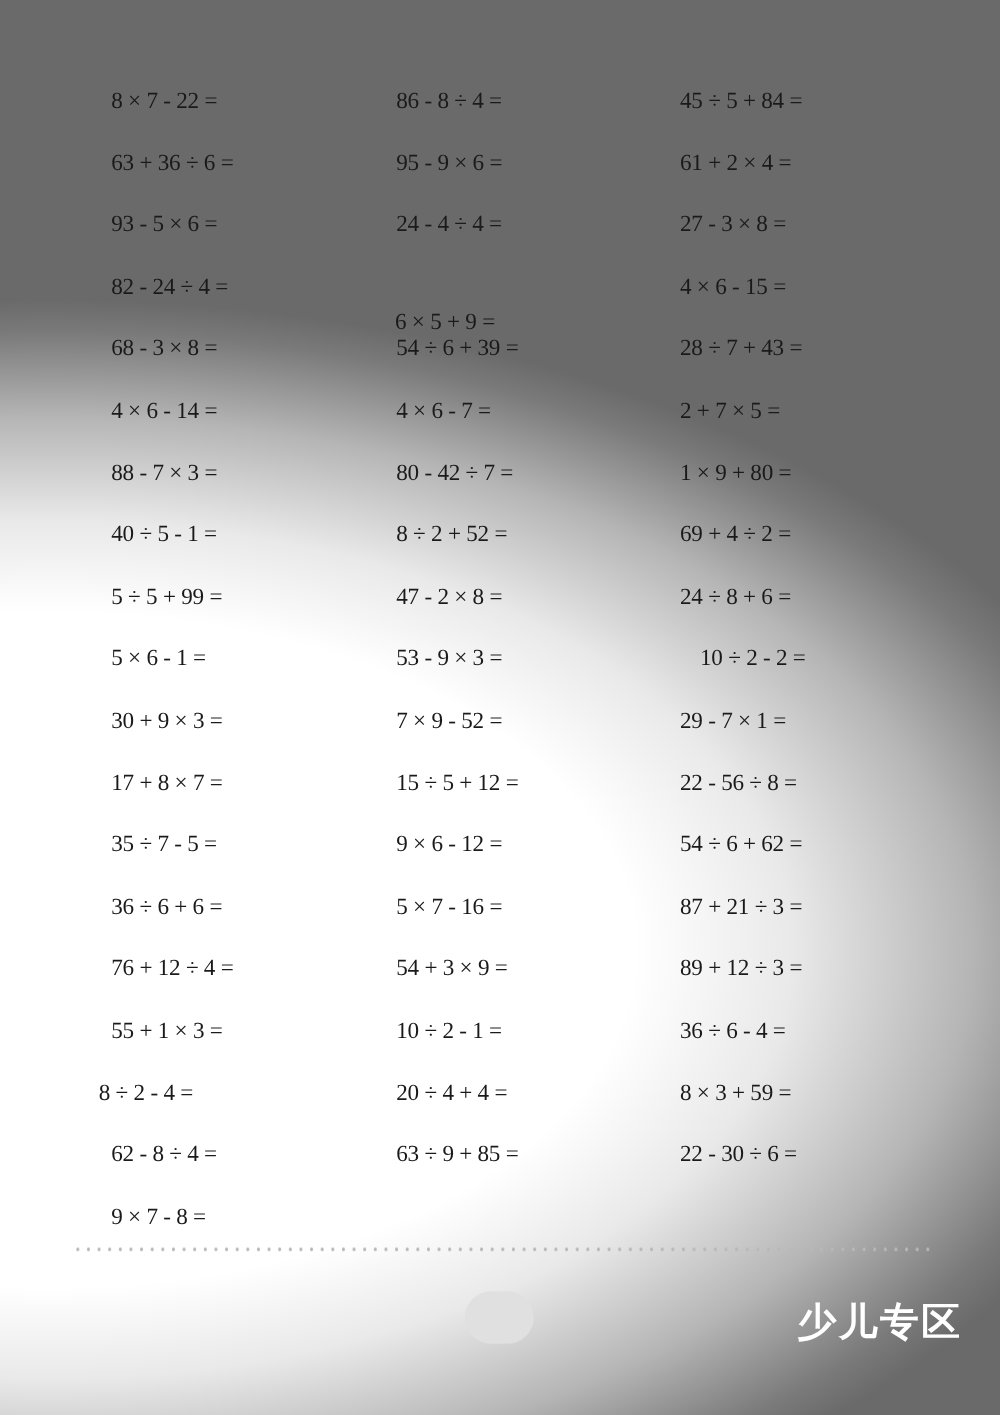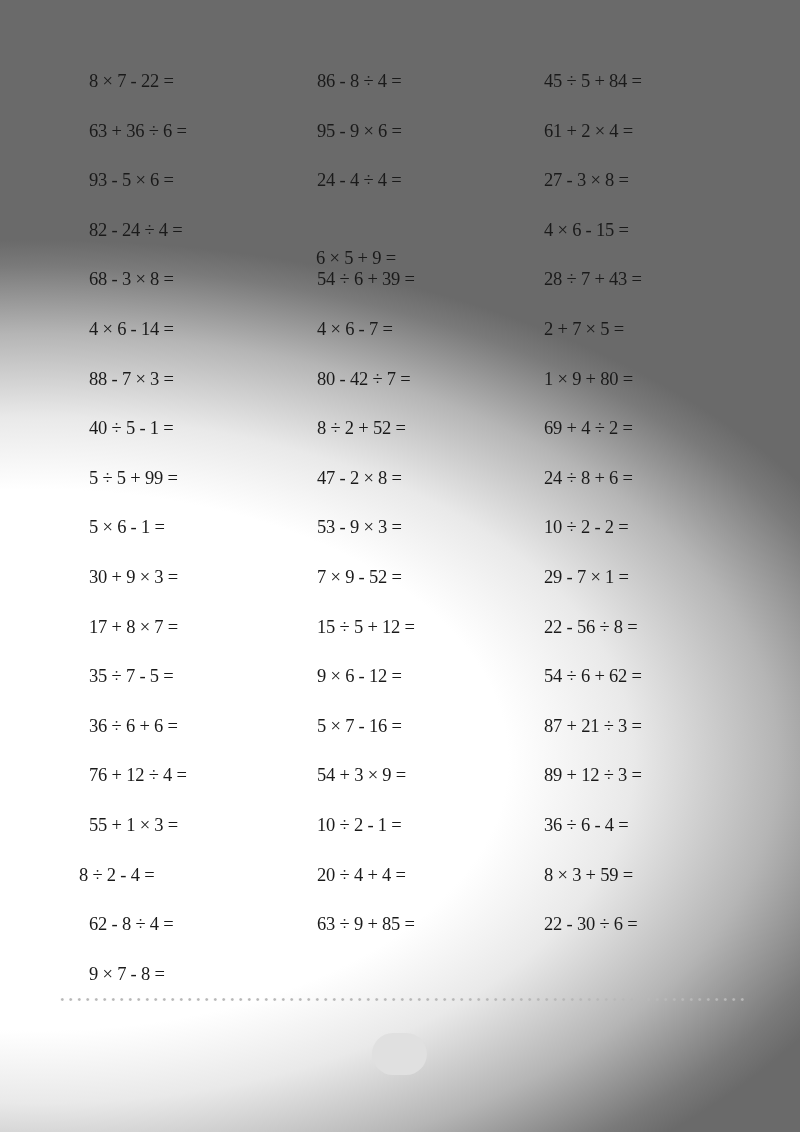--- a/index.html
+++ b/index.html
@@ -108,21 +108,21 @@
       <div class="problem" style="left: 317px; top: 369px;">80 - 42 ÷ 7 =</div>
       <div class="problem" style="left: 544px; top: 369px;">1 × 9 + 80 =</div>
       <div class="problem" style="left: 89px; top: 418px;">40 ÷ 5 - 1 =</div>
       <div class="problem" style="left: 317px; top: 418px;">8 ÷ 2 + 52 =</div>
       <div class="problem" style="left: 544px; top: 418px;">69 + 4 ÷ 2 =</div>
       <div class="problem" style="left: 89px; top: 468px;">5 ÷ 5 + 99 =</div>
       <div class="problem" style="left: 317px; top: 468px;">47 - 2 × 8 =</div>
       <div class="problem" style="left: 544px; top: 468px;">24 ÷ 8 + 6 =</div>
       <div class="problem" style="left: 89px; top: 517px;">5 × 6 - 1 =</div>
       <div class="problem" style="left: 317px; top: 517px;">53 - 9 × 3 =</div>
-      <div class="problem" style="left: 544px; top: 517px;">10 ÷ 2 - 2 =</div>
+      <div class="problem" style="left: 560px; top: 517px;">10 ÷ 2 - 2 =</div>
       <div class="problem" style="left: 89px; top: 567px;">30 + 9 × 3 =</div>
       <div class="problem" style="left: 317px; top: 567px;">7 × 9 - 52 =</div>
       <div class="problem" style="left: 544px; top: 567px;">29 - 7 × 1 =</div>
       <div class="problem" style="left: 89px; top: 617px;">17 + 8 × 7 =</div>
       <div class="problem" style="left: 317px; top: 617px;">15 ÷ 5 + 12 =</div>
       <div class="problem" style="left: 544px; top: 617px;">22 - 56 ÷ 8 =</div>
       <div class="problem" style="left: 89px; top: 666px;">35 ÷ 7 - 5 =</div>
       <div class="problem" style="left: 317px; top: 666px;">9 × 6 - 12 =</div>
       <div class="problem" style="left: 544px; top: 666px;">54 ÷ 6 + 62 =</div>
       <div class="problem" style="left: 89px; top: 716px; text-align: right;">36 ÷ 6 + 6 =</div>
@@ -142,13 +142,14 @@
       <div class="problem" style="left: 544px; top: 914px;">22 - 30 ÷ 6 =</div>
       <div class="problem" style="left: 89px; top: 964px;">9 × 7 - 8 =</div>
     </div>
 
   <div class="divider"></div>
 
   <div class="page-pill">
     <span></span>
   </div>
 
+  <div class="brand-name">少儿专区</div>
 </div>
 
 </body></html>

